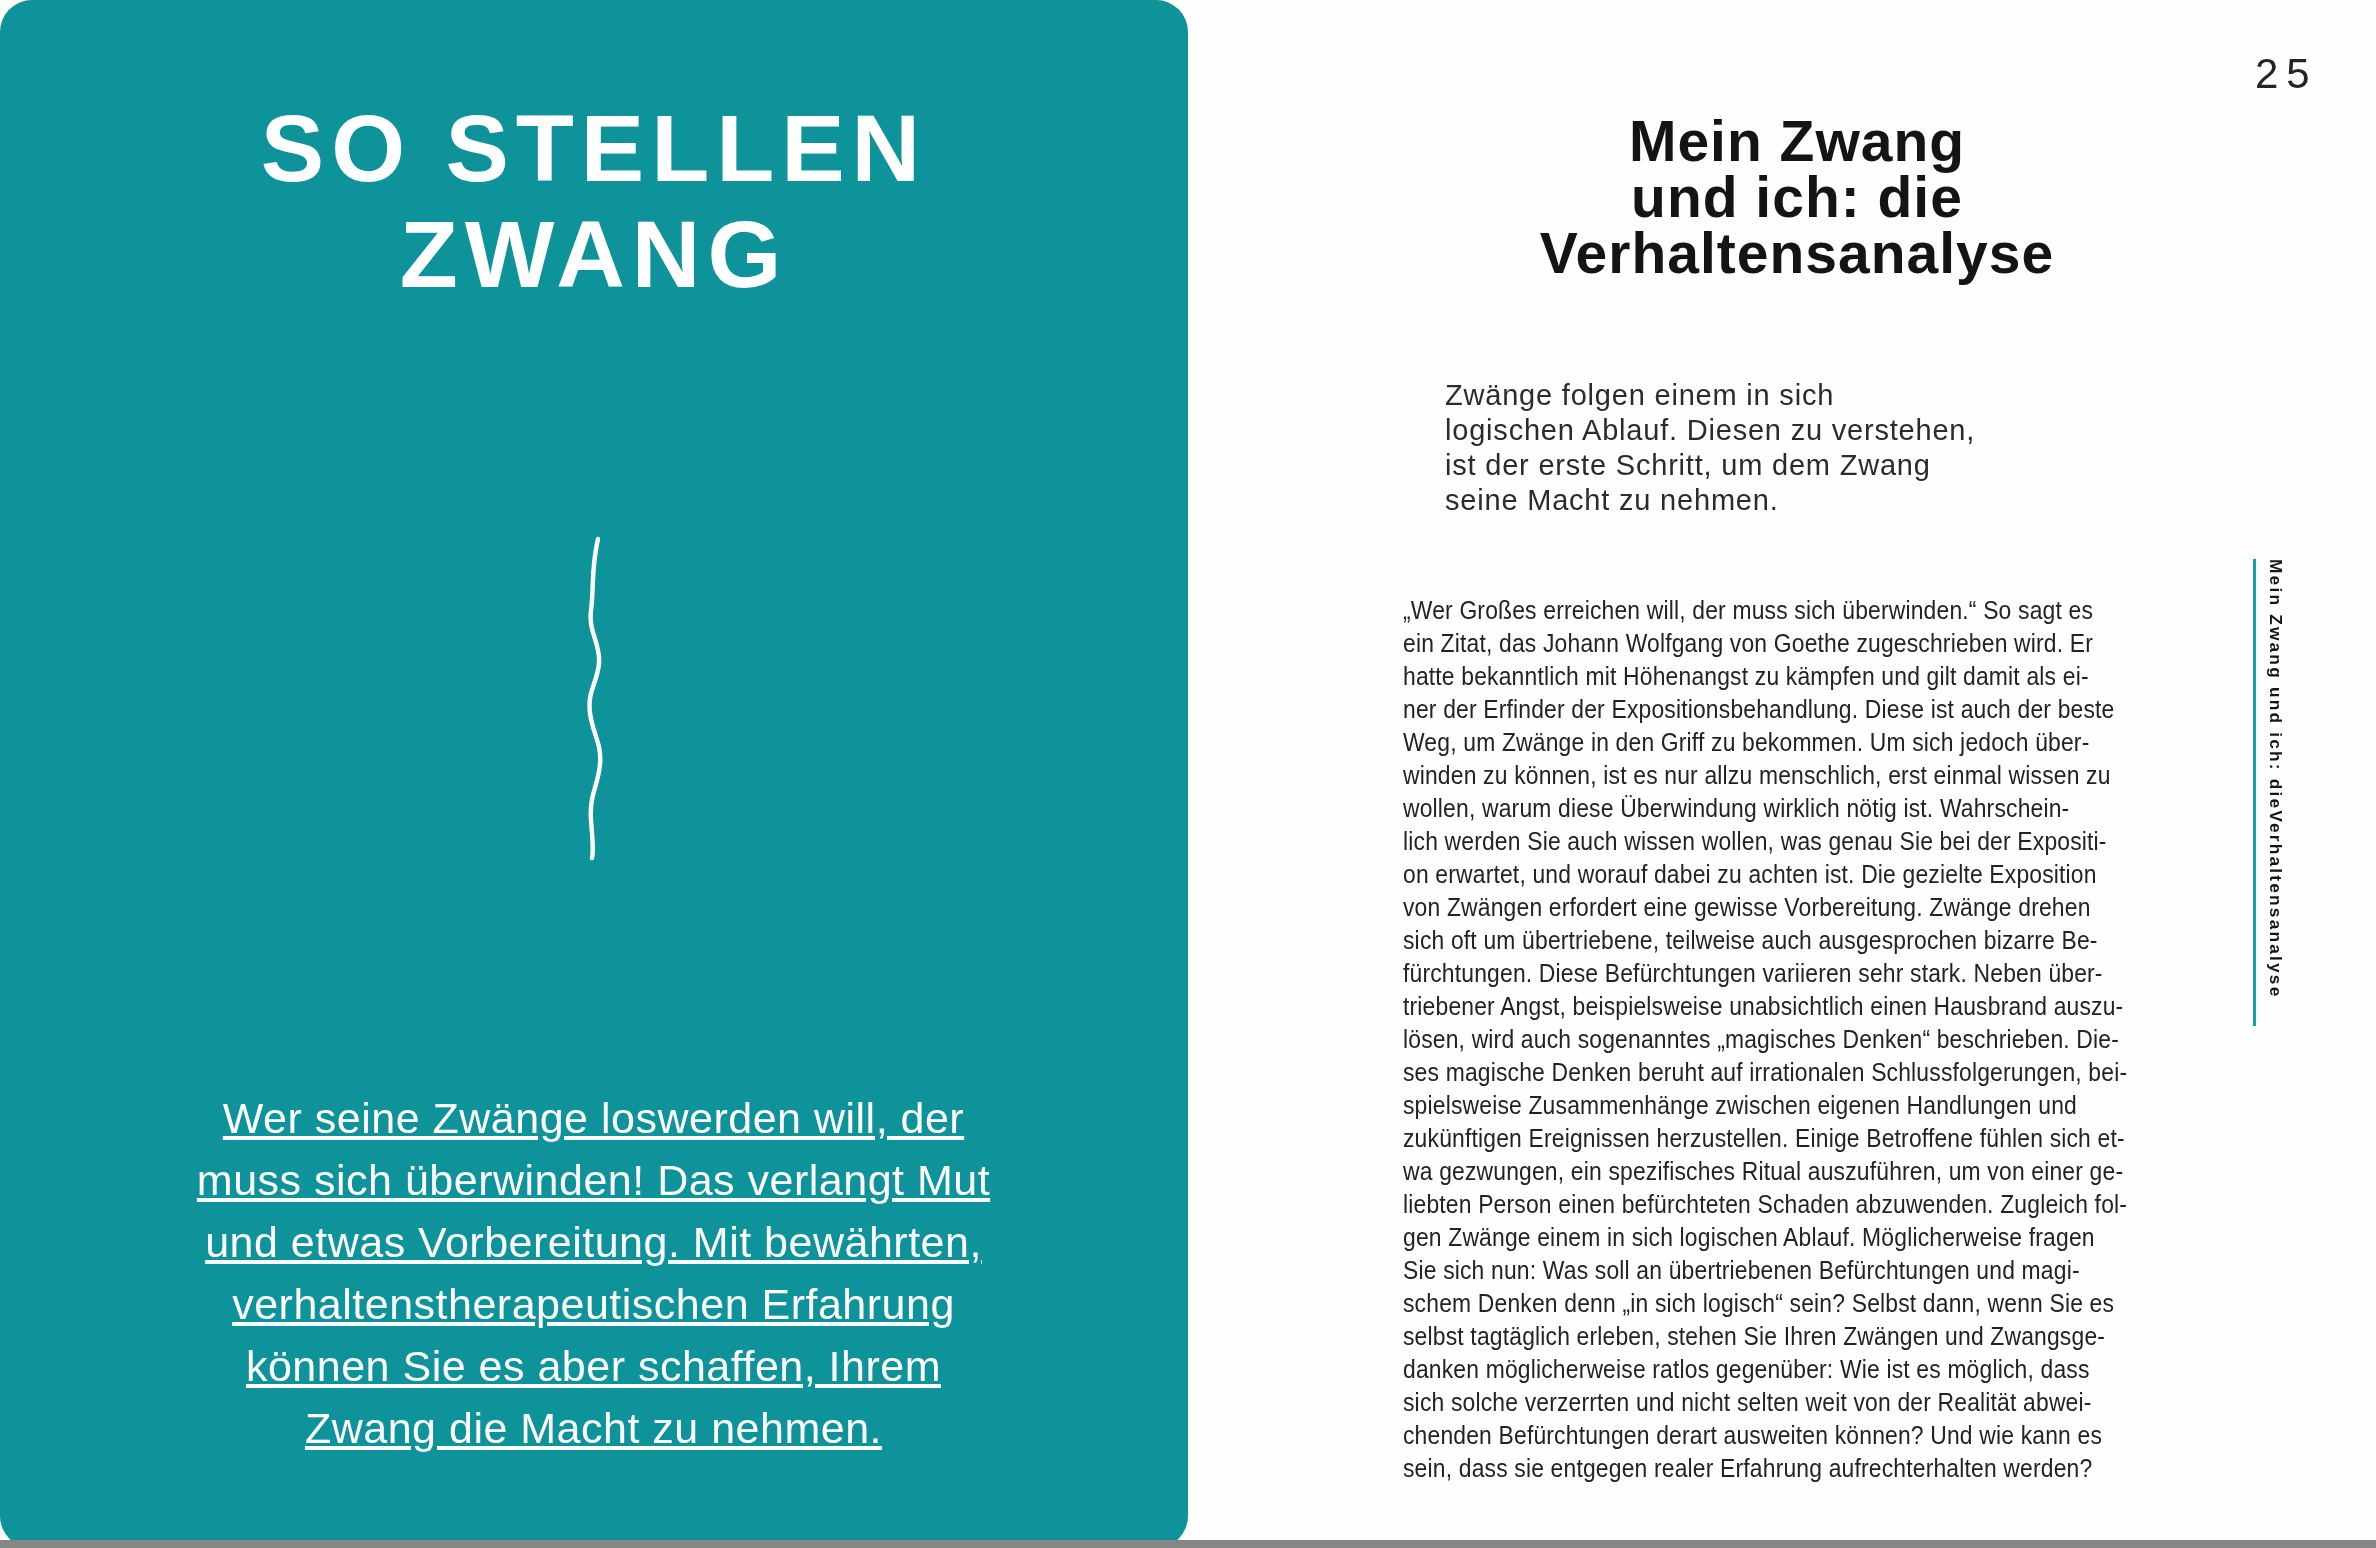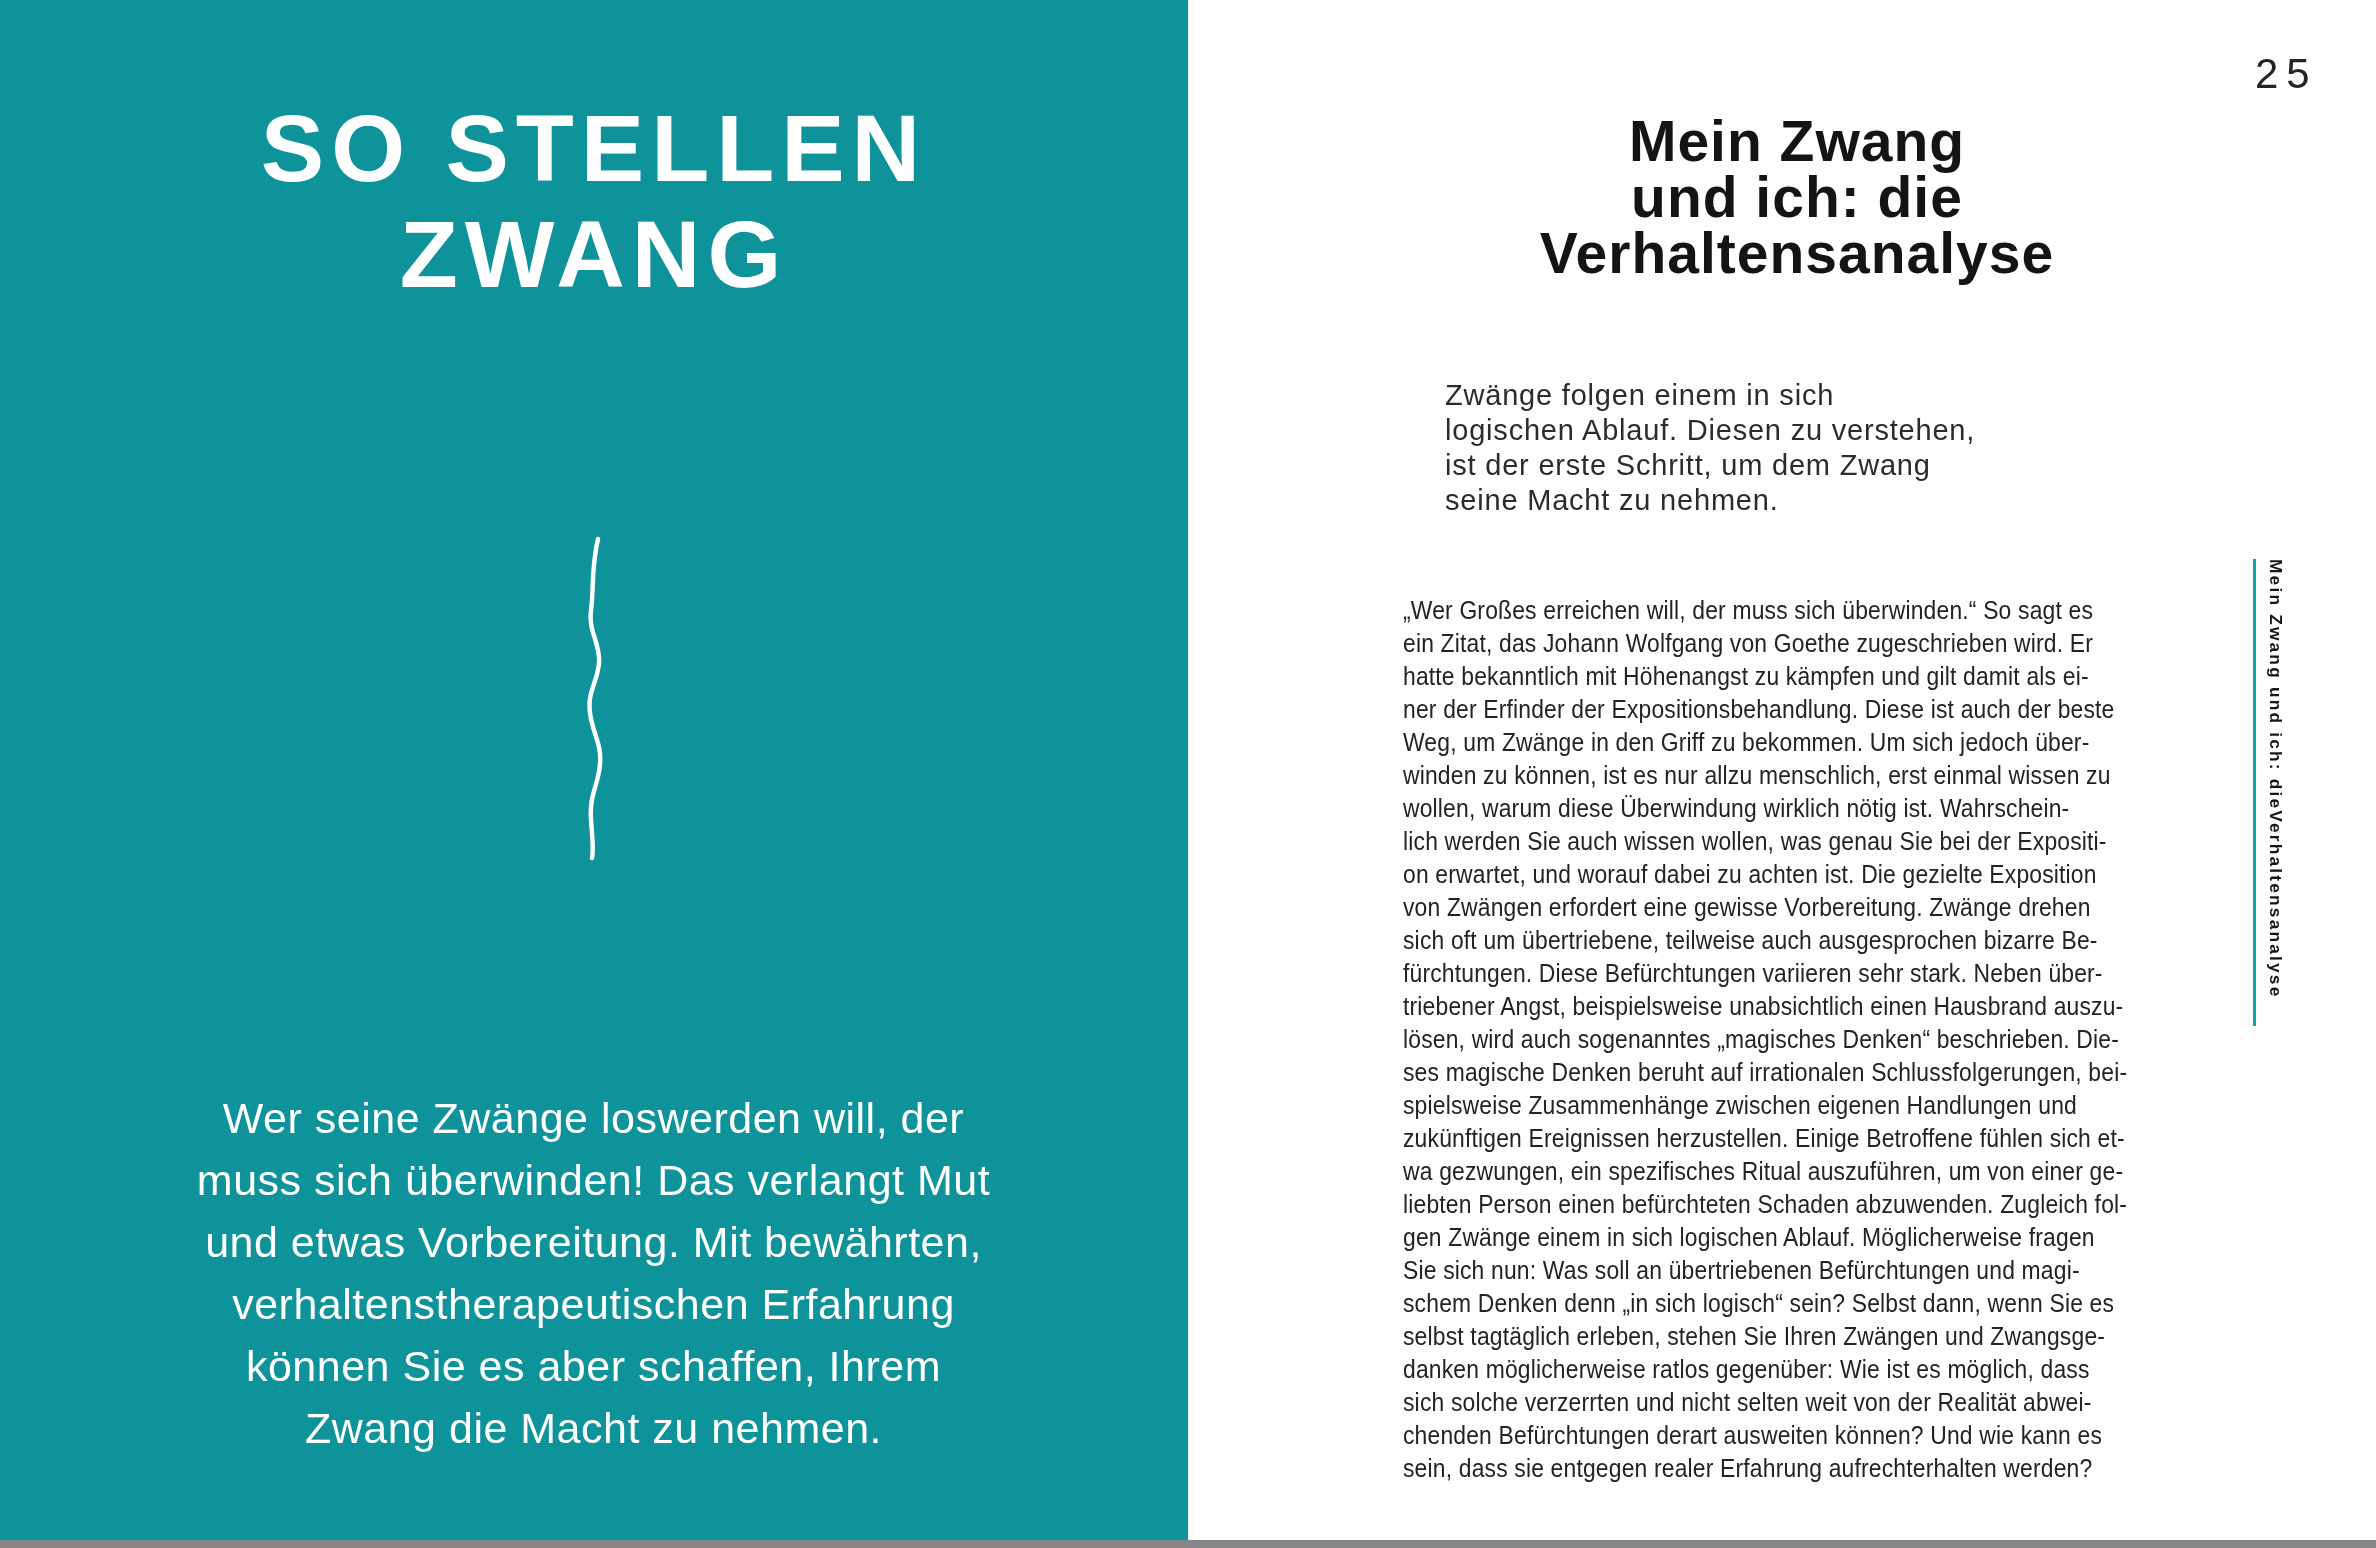--- a/index.html
+++ b/index.html
@@ -19,20 +19,21 @@
     overflow: hidden;
     font-family: "Liberation Sans", sans-serif;
   }
 
   
   .page-left {
     position: absolute;
     left: 0; top: 0;
     width: 1188px; height: 1548px;
     background: var(--teal);
+    border-radius: 32px;
   }
   .left-title {
     position: absolute;
     left: 0; top: 95px;
     width: 1188px;
     text-align: center;
     color: #ffffff;
     font-weight: bold;
     font-size: 95px;
     line-height: 106px;
@@ -46,21 +47,21 @@
     position: absolute;
     left: 69px; top: 1087px;
     width: 1049px;
     text-align: center;
     color: #ffffff;
     font-weight: 300;
     font-size: 43px;
     line-height: 62px;
     letter-spacing: 0.5px;
   }
-  .left-quote .qline { white-space: nowrap; }
+  .left-quote .qline { white-space: nowrap; text-decoration: underline; }
 
   
   .page-right {
     position: absolute;
     left: 1188px; top: 16px;
     width: 1188px; height: 1548px;
     background: var(--paper);
     color: var(--ink);
   }
   .page-number {

